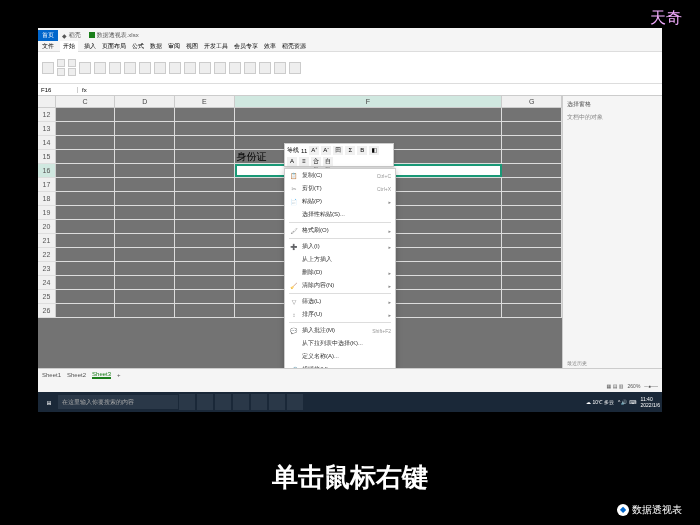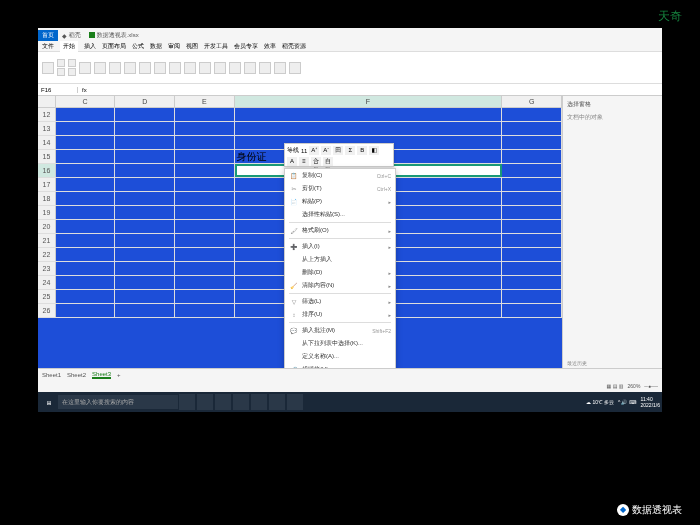--- a/index.html
+++ b/index.html
@@ -1,18 +1,18 @@
 <!DOCTYPE html>
 <html><head>
 <meta charset="utf-8">
 <style>
 *{margin:0;padding:0;box-sizing:border-box;font-family:"Microsoft YaHei",sans-serif}
 body{width:700px;height:525px;background:#e8e8e8;overflow:hidden;position:relative}
 .monitor{position:absolute;top:0;left:0;width:700px;height:525px;background:#000}
-.screen{position:absolute;top:28px;left:38px;width:624px;height:384px;background:#1d4ed8;overflow:hidden}
+.screen{position:absolute;top:28px;left:38px;width:624px;height:384px;background:#737373;overflow:hidden}
 .topbar{height:14px;background:#f5f5f5;display:flex;align-items:center;font-size:6px;color:#555}
 .topbar .blue{background:#0066cc;color:#fff;padding:1px 4px}
 .topbar .tab{padding:1px 4px;display:flex;align-items:center;gap:2px}
 .topbar .green{width:6px;height:6px;background:#1a7f1a}
 .ribbonbar{height:10px;background:#f5f5f5;display:flex;align-items:center;font-size:6px;padding:0 4px;gap:6px;border-bottom:1px solid #ddd}
 .ribbonbar .active{background:#fff;padding:1px 3px}
 .ribbonicons{height:32px;background:#fff;border-bottom:1px solid #ddd;display:flex;align-items:center;padding:0 4px;gap:3px;font-size:5px;color:#666;overflow:hidden}
 .rgroup{display:flex;flex-direction:column;align-items:center;gap:1px}
 .ricon{width:12px;height:12px;background:#eee;border:1px solid #ccc}
 .rsmall{width:8px;height:8px;background:#eee;border:1px solid #ccc}
@@ -47,21 +47,21 @@
 .ctxmenu .arr::after{content:"▸";color:#888;font-size:5px}
 .sheetbar{position:absolute;bottom:32px;left:0;width:100%;height:12px;background:#f5f5f5;border-top:1px solid #ccc;display:flex;align-items:center;font-size:6px;padding:0 4px;gap:6px;color:#555}
 .sheetbar .active{color:#1a7f1a;border-bottom:2px solid #1a7f1a}
 .statusbar{position:absolute;bottom:20px;left:0;width:100%;height:12px;background:#f5f5f5;display:flex;align-items:center;font-size:5px;padding:0 4px;justify-content:flex-end;gap:4px;color:#555}
 .taskbar{position:absolute;bottom:0;left:0;width:100%;height:20px;background:#1a2838;display:flex;align-items:center;font-size:6px;color:#fff;padding:0 2px}
 .taskbar .win{width:18px;text-align:center}
 .taskbar .search{background:#2a3848;width:120px;height:14px;line-height:14px;padding:0 4px;color:#aaa}
 .taskbar .tskicon{width:16px;height:16px;margin:0 1px;background:#2a3848}
 .taskbar .right{margin-left:auto;display:flex;align-items:center;gap:4px;font-size:5px}
 .caption{position:absolute;bottom:30px;left:0;width:100%;text-align:center;font-size:26px;color:#fff;font-weight:bold;text-shadow:0 0 3px #000;z-index:50;pointer-events:none}
-.watermark{position:absolute;top:8px;right:18px;color:#15803d;font-size:12px;z-index:51}
+.watermark{position:absolute;top:8px;right:18px;color:#f0abfc;font-size:16px;z-index:51}
 .watermark2{position:absolute;bottom:8px;right:18px;color:#fff;font-size:10px;z-index:51;display:flex;align-items:center;gap:3px}
 .watermark2 .wlogo{width:12px;height:12px;background:#fff;border-radius:50%;color:#0066cc;text-align:center;line-height:12px;font-size:8px}
 </style>
 </head>
 <body>
 
 <div class="monitor">
 <div class="screen">
 
 <div class="topbar">
@@ -428,18 +428,19 @@
   <div class="right">
     <span><span>☁ 10℃</span> <span>多云</span></span>
     <span>^ 🔊 ⌨</span>
     <span><span>11:40</span><br><span>2022/1/6</span></span>
   </div>
 </div>
 
 </div>
 
 <div class="watermark">天奇</div>
+<div class="caption">单击鼠标右键</div>
 <div class="watermark2">
   <span class="wlogo">◆</span>
   <span>数据透视表</span>
 </div>
 
 </div>
 
 </body></html>

